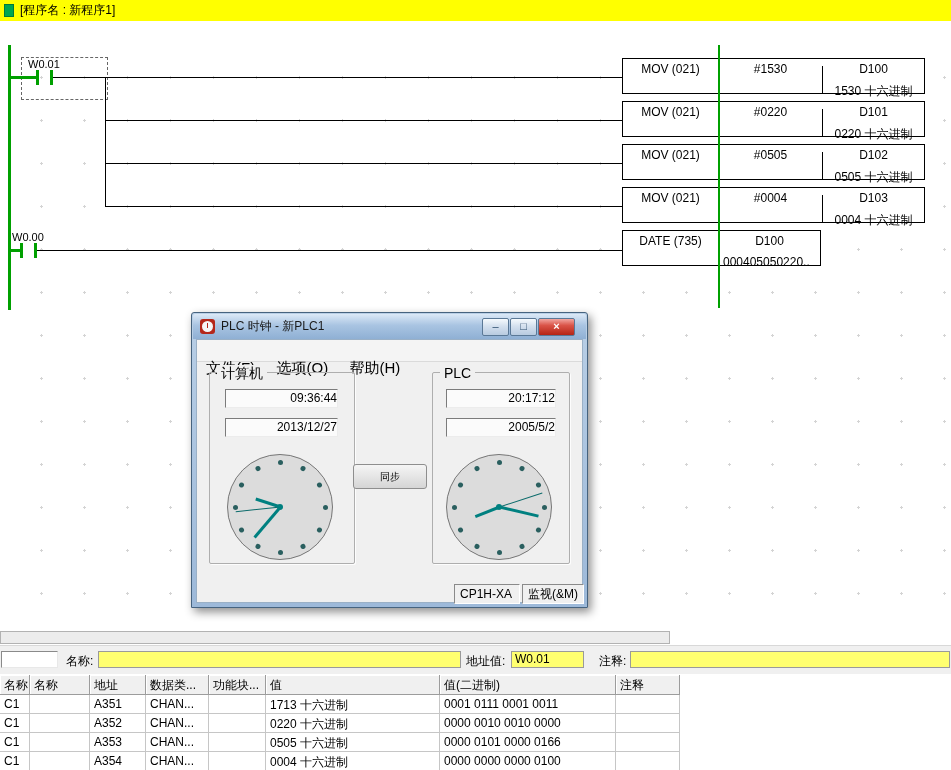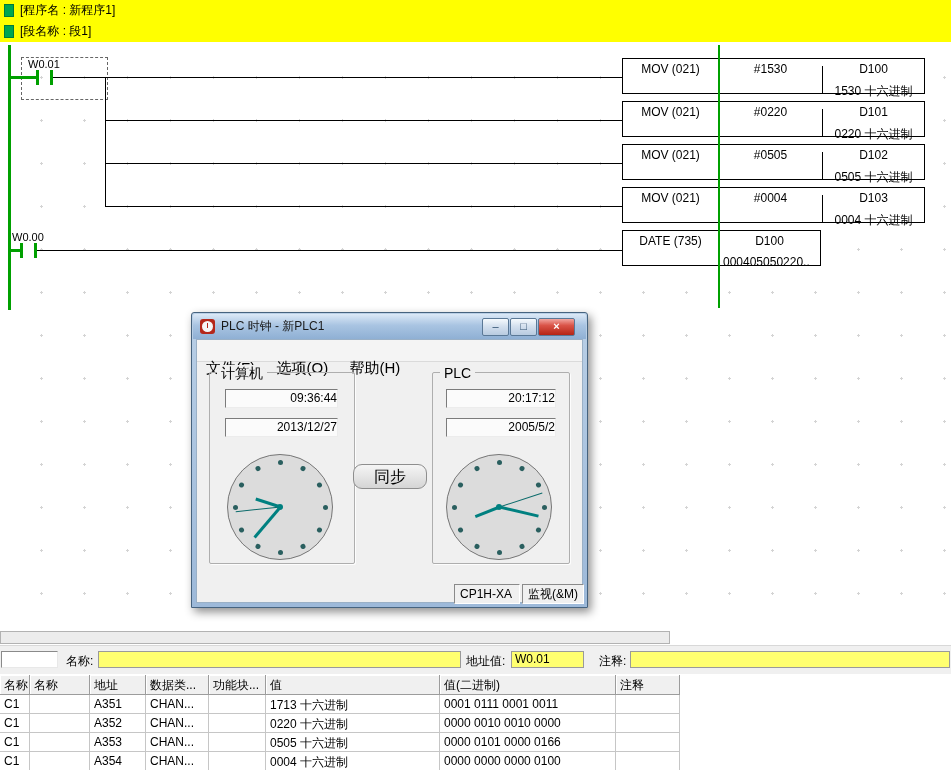--- a/index.html
+++ b/index.html
@@ -52,22 +52,22 @@
   .gb-label{position:absolute;top:-8px;left:7px;background:#f0f0f0;padding:0 4px;font-size:14px;white-space:nowrap;}
   .inset-field{position:absolute;height:19px;background:#fbfbfb;border:1px solid #7b7b7b;
     border-bottom-color:#ececec;border-right-color:#ececec;text-align:right;line-height:17px;font-size:12px;}
   .clock{position:absolute;width:106px;height:106px;border-radius:50%;background:#dcdcdc;border:1px solid #767676;}
   .clock-tick{position:absolute;left:50%;top:50%;width:5px;height:5px;margin:-2.5px;border-radius:50%;background:#2a5f5f;}
   .hand{position:absolute;left:50%;bottom:50%;transform-origin:50% 100%;background:#008080;}
   .hand-hour{width:3px;height:26px;margin-left:-1.5px;}
   .hand-minute{width:3px;height:40px;margin-left:-1.5px;}
   .hand-second{width:1px;height:45px;margin-left:-.5px;background:#0a6a6a;}
   .clock-center{position:absolute;left:50%;top:50%;width:6px;height:6px;margin:-3px;border-radius:50%;background:#008080;}
-  .sync-btn{position:absolute;border:1px solid #8e8e8e;border-radius:9px;text-align:center;line-height:23px;
-    background:linear-gradient(#f5f5f5,#e7e7e7 45%,#d5d5d5);font-size:16px;cursor:default;}
+  .sync-btn{position:absolute;border:1px solid #8e8e8e;border-radius:3px;text-align:center;line-height:23px;
+    background:linear-gradient(#f5f5f5,#e7e7e7 45%,#d5d5d5);font-size:10px;cursor:default;}
   .status-cell{position:absolute;height:20px;background:#f0f0f0;border:1px solid #8a8a8a;
     border-bottom-color:#fff;border-right-color:#fff;line-height:18px;padding:0 5px;font-size:12px;white-space:nowrap;}
 
   
   .hscroll{position:absolute;left:0;top:631px;width:670px;height:13px;background:#ececec;border:1px solid #b2b2b2;}
   .fieldstrip{position:absolute;left:0;top:645px;width:951px;height:29px;background:#f0f0f0;border-top:1px solid #d8d8d8;}
   .mini-input{position:absolute;background:#fff;border:1px solid #8a8a8a;border-bottom-color:#e8e8e8;border-right-color:#e8e8e8;height:17px;}
   .yellow-input{position:absolute;background:#ffff70;border:1px solid #9a9a9a;height:17px;font-size:12px;line-height:15px;padding:0 3px;white-space:nowrap;overflow:hidden;}
   .strip-label{position:absolute;font-size:12px;white-space:nowrap;}
 
@@ -79,24 +79,20 @@
   .thead>div{background:#f0f0f0;border-right:1px solid #9c9c9c;border-bottom:1px solid #9c9c9c;box-shadow:inset 1px 1px 0 #fff;}
 </style>
 </head>
 <body>
 
 <div id="screen">
 
   <div class="topbar" style="top:0;">
     <span class="topbar-icon"></span>
     <span class="topbar-text">[程序名 : 新程序1]</span>
-  </div>
-  <div class="topbar" style="top:21px;">
-    <span class="topbar-icon"></span>
-    <span class="topbar-text">[段名称 : 段1]</span>
   </div>
 
   <div id="ladder-bg"></div>
 
   <div class="gwire" style="left:8px;top:45px;width:3px;height:265px;"></div>
 
   <div class="gwire" style="left:718px;top:45px;width:2px;height:263px;z-index:3;"></div>
 
   <div class="cursor-box" style="left:21px;top:57px;width:87px;height:43px;"></div>
   <div class="contact-label" style="left:28px;top:58px;">W0.01</div>

